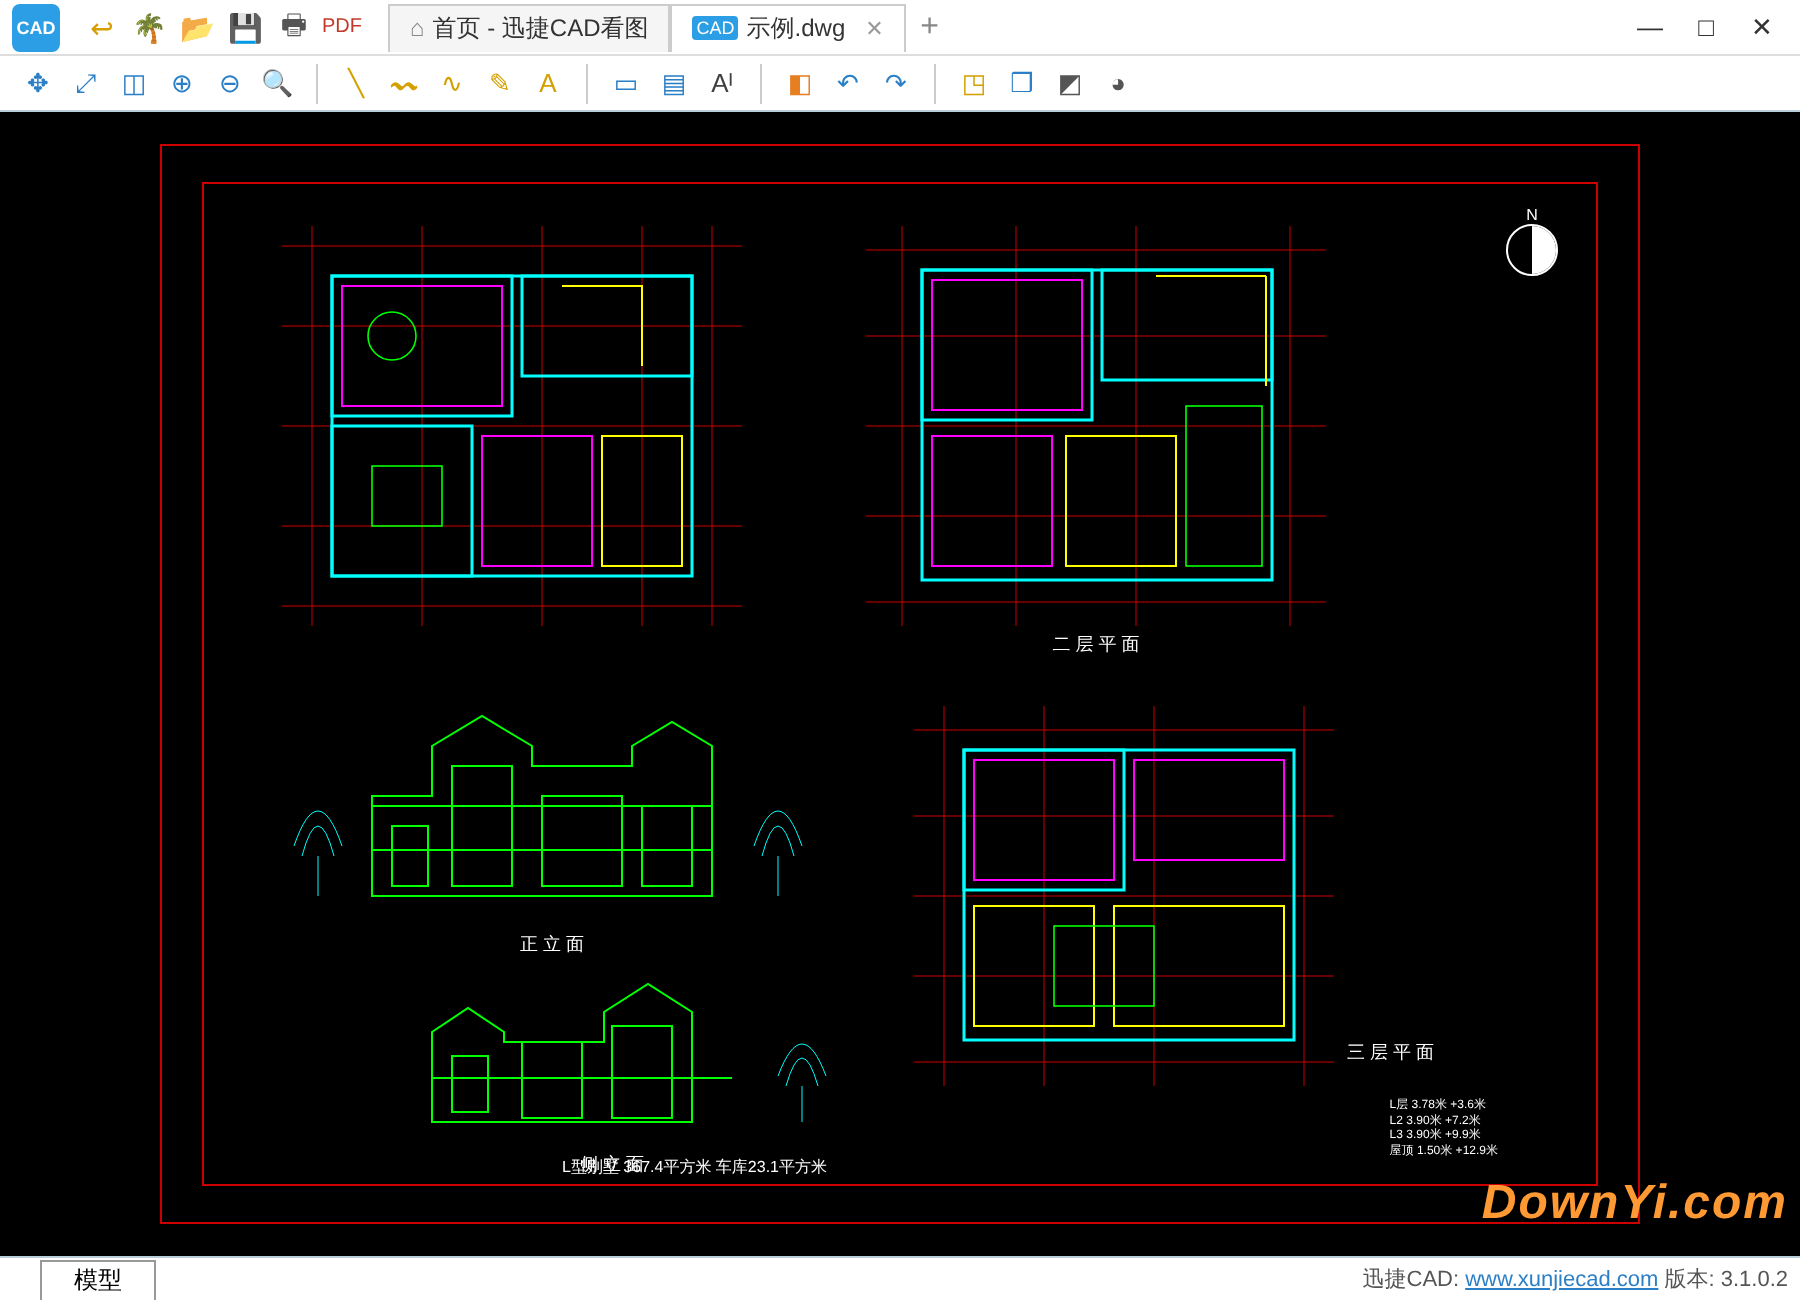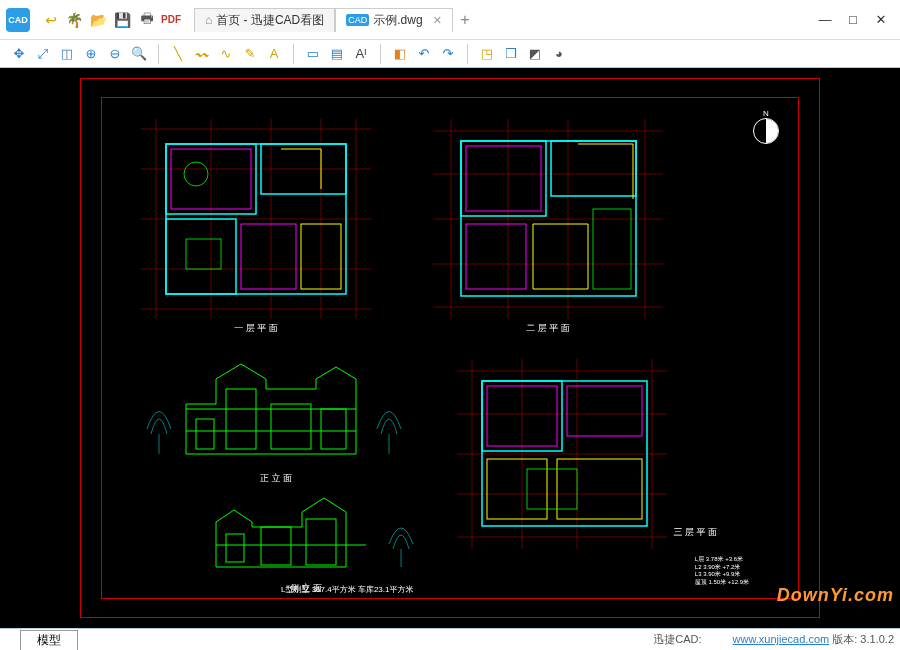--- a/index.html
+++ b/index.html
@@ -1,17 +1,17 @@
 <!DOCTYPE html>
 <html><head>
 <meta charset="utf-8">
 <style>
 * { box-sizing: border-box; margin: 0; padding: 0; }
 body { font-family: "Microsoft YaHei", sans-serif; font-size: 12px; background: #fff; width: 900px; height: 650px; overflow: hidden; display: flex; flex-direction: column; }
-.titlebar { height: 40px; background: #fff; border-bottom: 1px solid #ddd; display: flex; align-items: center; }
+.titlebar { height: 28px; background: #fff; border-bottom: 1px solid #ddd; display: flex; align-items: center; }
 .app-icon { width: 36px; height: 28px; display: flex; align-items: center; justify-content: center; }
 .app-icon-box { width: 24px; height: 24px; background: #2b9ee6; border-radius: 4px; color: #fff; font-size: 9px; font-weight: bold; display: flex; align-items: center; justify-content: center; }
 .tb-icons { display: flex; gap: 6px; padding: 0 6px; }
 .tb-ic { width: 18px; height: 18px; display: flex; align-items: center; justify-content: center; font-size: 14px; }
 .tabs { display: flex; align-items: center; flex: 1; height: 100%; margin-left: 8px; }
 .tab { height: 24px; padding: 0 10px; display: flex; align-items: center; gap: 4px; border: 1px solid #ccc; border-bottom: none; background: #f5f5f5; font-size: 12px; color: #333; }
 .tab.active { background: #fff; }
 .tab-close { color: #999; font-size: 11px; margin-left: 6px; }
 .tab-add { width: 24px; text-align: center; color: #888; font-size: 16px; }
 .win-ctrl { display: flex; gap: 14px; padding: 0 12px; font-size: 13px; color: #333; }
@@ -25,40 +25,40 @@
 .inner-border { position: absolute; left: 20px; top: 18px; right: 20px; bottom: 18px; border: 1px solid #c00; }
 .plan { position: absolute; }
 .plan-label { color: #fff; font-size: 9px; text-align: center; width: 100%; position: absolute; bottom: -16px; }
 .elev { position: absolute; }
 .elev svg { display: block; }
 .compass { position: absolute; right: 40px; top: 30px; }
 .compass-circ { width: 26px; height: 26px; border: 1px solid #fff; border-radius: 50%; position: relative; overflow: hidden; }
 .compass-circ::after { content: ""; position: absolute; left: 50%; top: 0; bottom: 0; width: 50%; background: #fff; }
 .datatable { position: absolute; right: 70px; bottom: 30px; color: #fff; font-size: 6px; line-height: 1.3; }
 .bottom-text { position: absolute; left: 200px; bottom: 22px; color: #fff; font-size: 8px; }
-.watermark { position: absolute; right: 6px; bottom: 22px; color: #ff9933; font-size: 18px; font-weight: bold; font-style: italic; letter-spacing: 1px; }
+.watermark { position: absolute; right: 6px; bottom: 12px; color: #ff9933; font-size: 24px; font-weight: bold; font-style: italic; letter-spacing: 1px; }
 .bottombar { height: 22px; background: #fff; border-top: 1px solid #b8ceda; display: flex; align-items: center; }
 .bottom-tab { height: 20px; padding: 0 16px; border: 1px solid #999; border-bottom: none; background: #fff; margin-left: 20px; font-size: 12px; display: flex; align-items: center; }
 .status-right { margin-left: auto; padding-right: 6px; font-size: 11px; color: #555; }
-.status-right a { color: #2b7fc7; text-decoration: underline; margin-left: 28px; }
+.status-right a { color: #2b7fc7; text-decoration: underline; }
 </style>
 </head>
 <body>
 
 <div class="titlebar">
   <div class="app-icon">
     <div class="app-icon-box">CAD</div>
   </div>
   <div class="tb-icons">
     <span class="tb-ic" style="color:#d4a000">↩</span>
     <span class="tb-ic" style="color:#0a8a2a">🌴</span>
     <span class="tb-ic" style="color:#d4a000">📂</span>
     <span class="tb-ic" style="color:#2b7fc7">💾</span>
     <span class="tb-ic" style="color:#555">🖶</span>
-    <span class="tb-ic" style="color:#c0392b;font-size:10px;font-weight:bold">PDF</span>
+    <span class="tb-ic" style="color:#c0392b;font-size:10px;font-weight:normal">PDF</span>
   </div>
   <div class="tabs">
     <div class="tab">
       <span style="color:#888">⌂</span>
       <span>首页 - 迅捷CAD看图</span>
     </div>
     <div class="tab active">
       <span style="color:#2b9ee6;font-size:9px;background:#2b9ee6;color:#fff;padding:1px 2px;border-radius:2px">CAD</span>
       <span>示例.dwg</span>
       <span class="tab-close">✕</span>
@@ -145,21 +145,20 @@
         </g>
         <g stroke="#ff0" stroke-width="1" fill="none">
           <rect x="160" y="105" width="40" height="65"></rect>
           <path d="M140 30 l40 0 l0 40"></path>
         </g>
         <g stroke="#0f0" stroke-width="0.8" fill="none">
           <circle cx="55" cy="55" r="12"></circle>
           <rect x="45" y="120" width="35" height="30"></rect>
         </g>
       </svg>
-      <div class="plan-label">一 层 平 面</div>
     </div>
 
     <div class="plan" style="left:352px;top:40px;width:230px;height:200px">
       <svg width="230" height="200">
         <g stroke="#c00" stroke-width="0.5" fill="none">
           <line x1="0" y1="12" x2="230" y2="12"></line>
             <line x1="0" y1="55" x2="230" y2="55"></line>
           <line x1="0" y1="100" x2="230" y2="100"></line>
             <line x1="0" y1="145" x2="230" y2="145"></line>
             <line x1="0" y1="188" x2="230" y2="188"></line>

